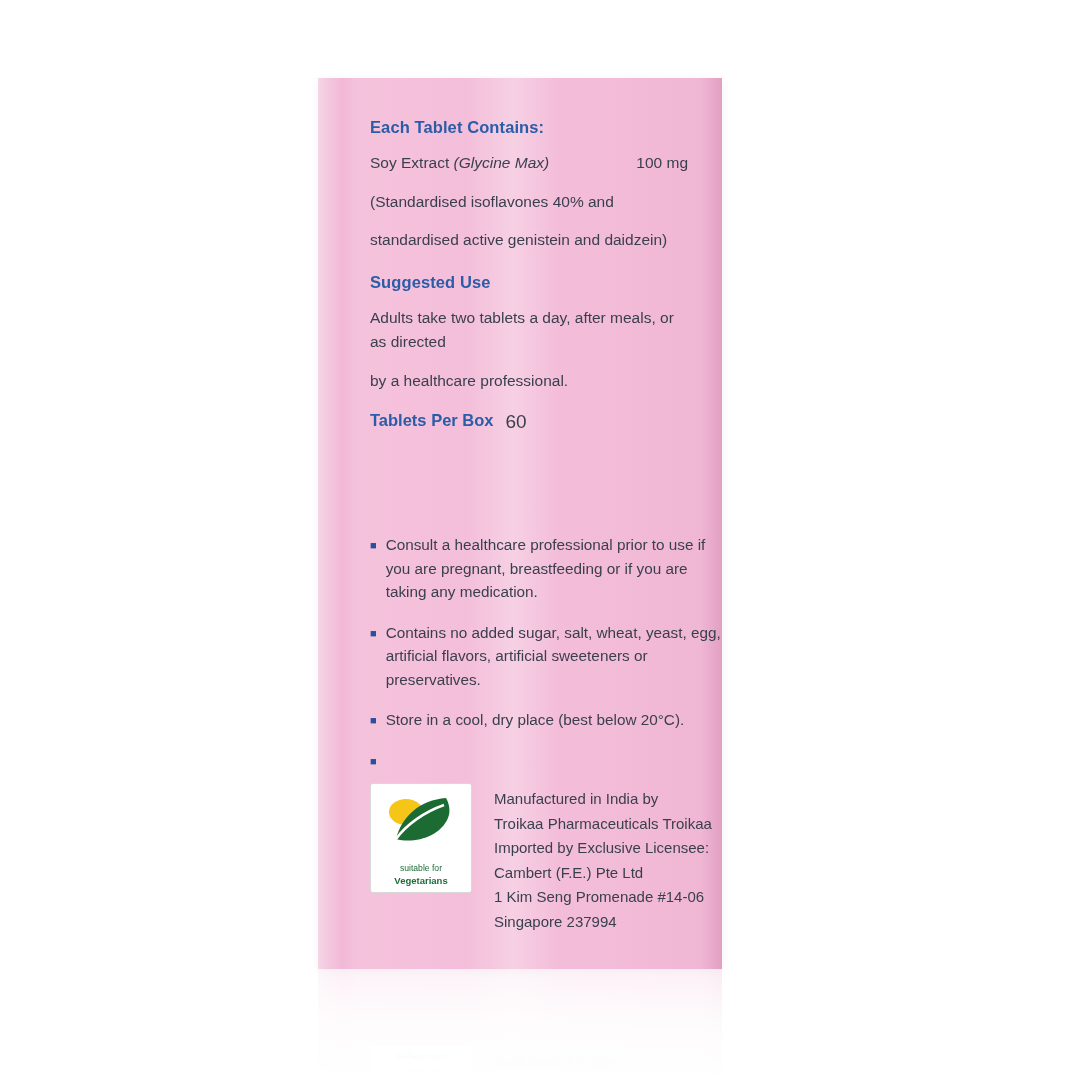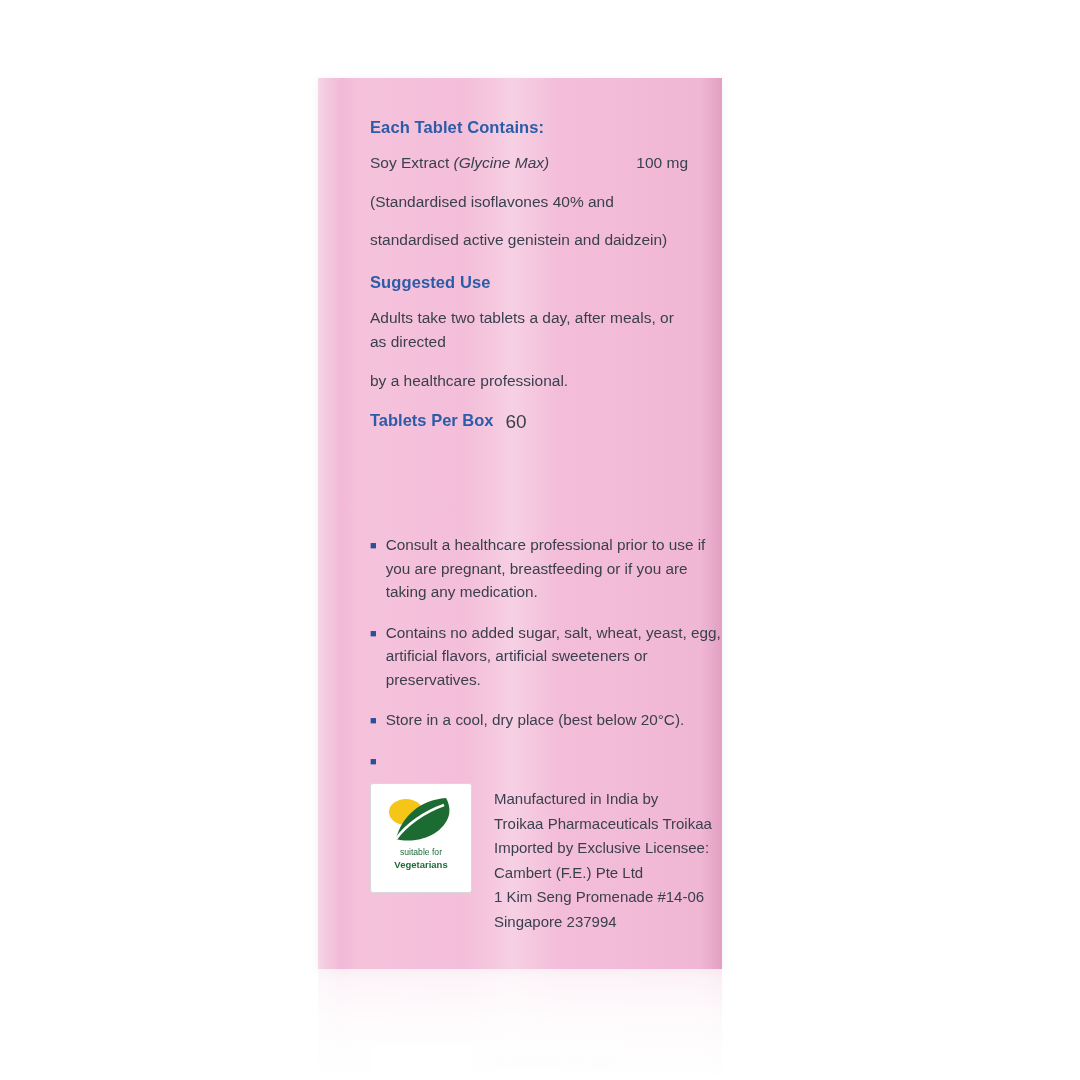--- a/index.html
+++ b/index.html
@@ -177,21 +177,21 @@
     height: 108px;
     background: #ffffff;
     border: 1px solid #d8d8d8;
     border-radius: 3px;
     position: relative;
     flex: 0 0 auto;
   }
   .veg-logo svg { position: absolute; left: 9px; top: 8px; }
   .veg-caption {
     position: absolute;
-    left: 0; right: 0; bottom: 22px;
+    left: 0; right: 0; bottom: 6px;
     text-align: center;
     color: #1f6b3a;
     font-size: 9.5px;
     line-height: 11.5px;
     font-weight: bold;
   }
   .veg-caption .small { font-weight: normal; font-size: 8.6px; display: block; }
 
   .mfg {
     color: #3a3f4d;

